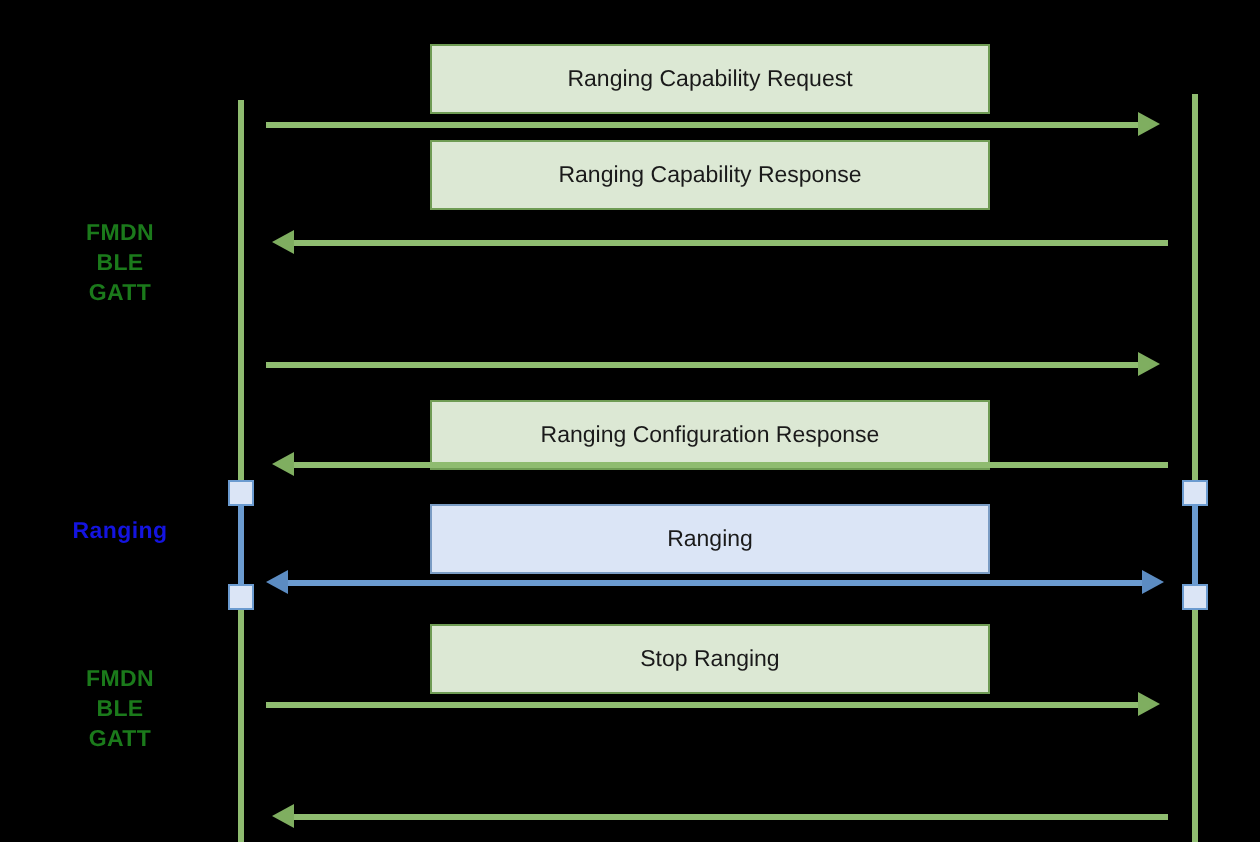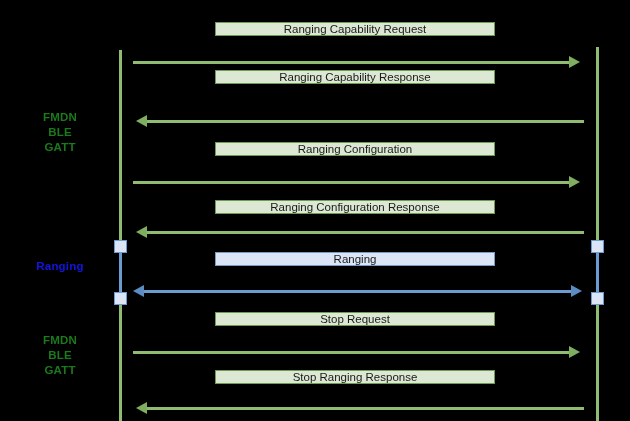--- a/index.html
+++ b/index.html
@@ -52,21 +52,21 @@
     white-space: pre-line;
   }
   .side-label.green { color: #1b7a1b; }
   .side-label.blue  { color: #1414e0; }
 
   
   .msg-box {
     position: absolute;
     left: 215px;
     width: 280px;
-    height: 14px;
+    height: 35px;
     box-sizing: border-box;
     display: flex;
     align-items: center;
     justify-content: center;
     font-size: 11.5px;
     color: #1a1a1a;
   }
   .msg-box.green {
     background: #dce8d4;
     border: 1px solid #6f9c54;
@@ -127,44 +127,38 @@
   </div>
   <div class="arrow-line green" style="left:133px; top:61px; width:437px;"></div>
   <div class="arrow-head right green" style="left:569px; top:56px;"></div>
 
   <div class="msg-box green" style="top:70px;">
     <span>Ranging Capability Response</span>
   </div>
   <div class="arrow-line green" style="left:147px; top:120px; width:437px;"></div>
   <div class="arrow-head left green" style="left:136px; top:115px;"></div>
 
-  <div class="msg-box green" style="top:142px;">
-    <span>Ranging Configuration</span>
-  </div>
   <div class="arrow-line green" style="left:133px; top:181px; width:437px;"></div>
   <div class="arrow-head right green" style="left:569px; top:176px;"></div>
 
-  <div class="msg-box green" style="top:200px;align-items:flex-end;">
+  <div class="msg-box green" style="top:200px;">
     <span>Ranging Configuration Response</span>
   </div>
   <div class="arrow-line green" style="left:147px; top:231px; width:437px;"></div>
   <div class="arrow-head left green" style="left:136px; top:226px;"></div>
 
   <div class="msg-box blue" style="top:252px;">
     <span>Ranging</span>
   </div>
   <div class="arrow-line blue" style="left:144px; top:290px; width:428px;"></div>
   <div class="arrow-head left blue" style="left:133px; top:285px;"></div>
   <div class="arrow-head right blue" style="left:571px; top:285px;"></div>
 
   <div class="msg-box green" style="top:312px;">
-    <span>Stop Request</span>
+    <span>Stop Ranging</span>
   </div>
   <div class="arrow-line green" style="left:133px; top:351px; width:437px;"></div>
   <div class="arrow-head right green" style="left:569px; top:346px;"></div>
 
-  <div class="msg-box green" style="top:370px;">
-    <span>Stop Ranging Response</span>
-  </div>
   <div class="arrow-line green" style="left:147px; top:407px; width:437px;"></div>
   <div class="arrow-head left green" style="left:136px; top:402px;"></div>
 
 </div>
 
 </body></html>

